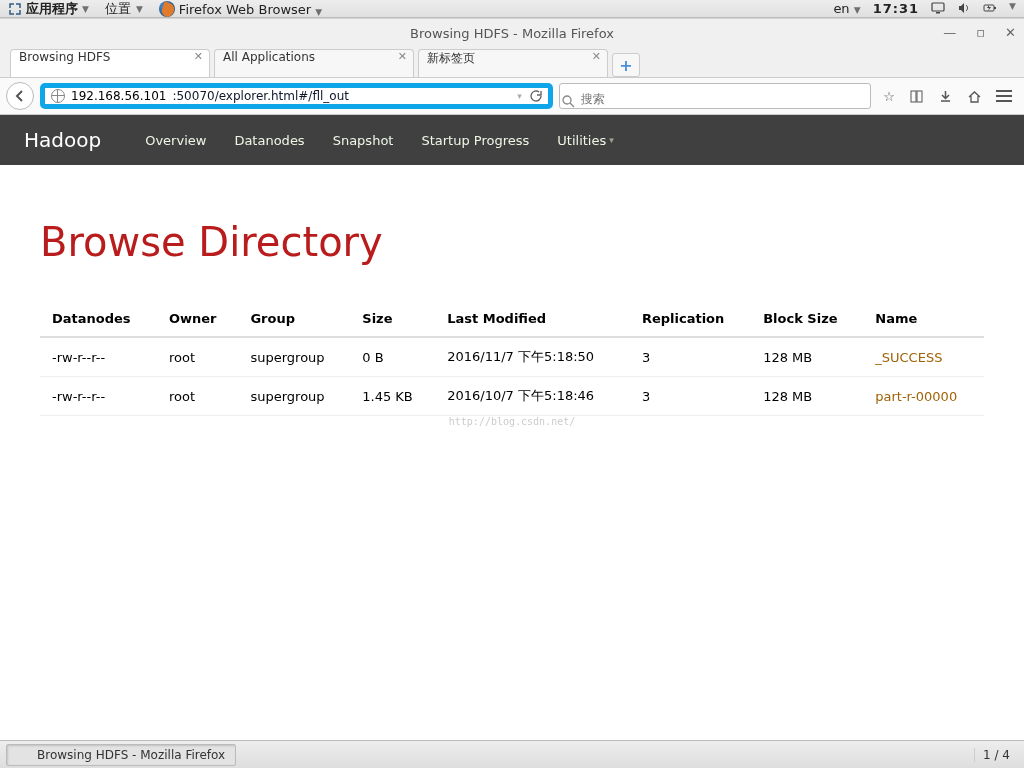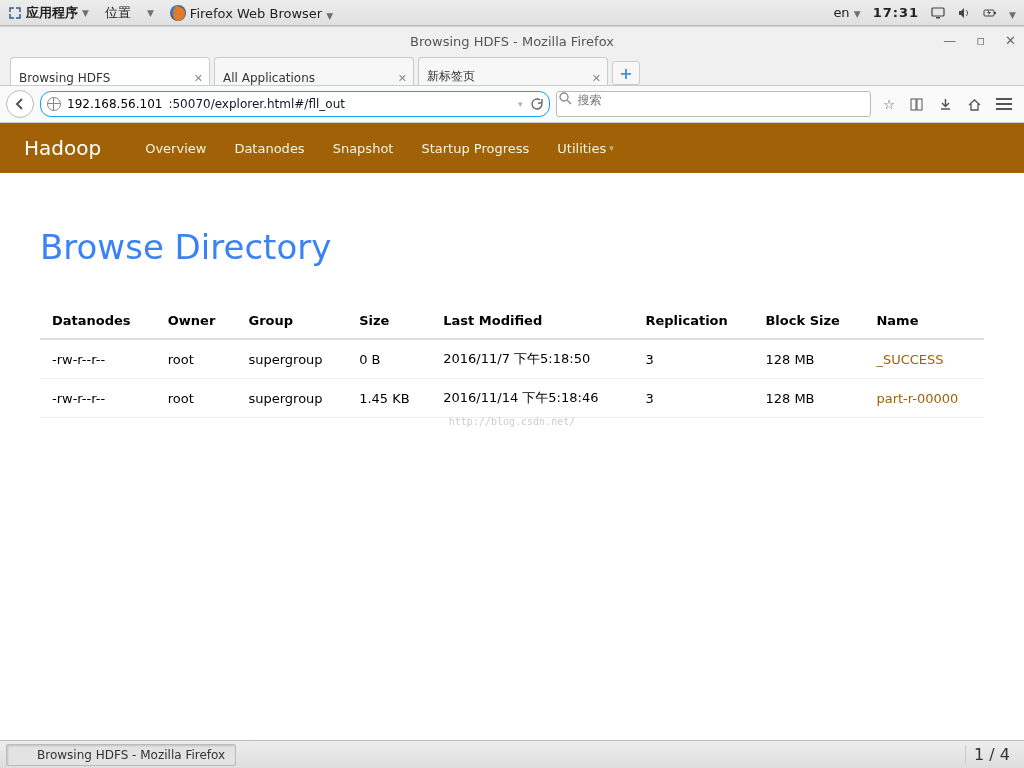--- a/index.html
+++ b/index.html
@@ -1,77 +1,77 @@
 <!DOCTYPE html>
 <html><head>
 <meta charset="utf-8">
 <style>
 * { box-sizing: border-box; margin: 0; padding: 0; }
 body { font-family: "DejaVu Sans", Arial, sans-serif; font-size: 13px; background: #fff; width: 1024px; height: 768px; overflow: hidden; position: relative; }
 
 
-.gnome-bar { height: 26px; background: linear-gradient(#ededed, #e0e0e0); border-bottom: 1px solid #bbb; display: flex; align-items: center; padding: 0 8px; gap: 16px; font-size: 13px; color: #222; }
+.gnome-bar { height: 18px; background: linear-gradient(#ededed, #e0e0e0); border-bottom: 1px solid #bbb; display: flex; align-items: center; padding: 0 8px; gap: 16px; font-size: 13px; color: #222; }
 .gnome-bar .apps { font-weight: bold; display: flex; align-items: center; gap: 4px; }
-.gnome-bar .places { display: flex; align-items: center; gap: 16px; }
+.gnome-bar .places { display: flex; align-items: center; gap: 5px; }
 .gnome-bar .ff-launcher { display: flex; align-items: flex-end; gap: 4px; }
 .gnome-bar .ff-icon { width: 16px; height: 16px; background: radial-gradient(circle at 35% 35%, #4a90d9 0%, #2e5c8a 60%); border-radius: 50%; position: relative; }
 .gnome-bar .ff-icon::after { content:""; position:absolute; inset:2px 1px 0 3px; background: #e07b2c; border-radius: 0 50% 50% 50%; transform: rotate(20deg);}
 .gnome-bar .spacer { flex: 1; }
-.gnome-bar .tray { display: flex; align-items: flex-end; gap: 12px; }
+.gnome-bar .tray { display: flex; align-items: flex-start; gap: 12px; }
 .gnome-bar .clock { font-weight: bold; letter-spacing: 1px; }
 .gnome-bar svg { display: block; }
 .dd { font-size: 9px; opacity: .6; }
 
 
 .ff-window { background: #f0f0f0; border-top: 1px solid #d4d4d4; }
 .ff-titlebar { height: 28px; display: flex; align-items: center; justify-content: center; position: relative; color: #555; font-size: 13px; }
 .ff-titlebar .winctrl { position: absolute; right: 8px; top: 6px; display: flex; gap: 20px; color: #666; }
 .ff-tabs { display: flex; align-items: flex-end; height: 30px; padding-left: 10px; background: #f0f0f0; }
-.ff-tab { height: 28px; min-width: 200px; border: 1px solid #ccc; border-bottom: none; border-radius: 4px 4px 0 0; display: flex; align-items: flex-end; padding: 0 8px; margin-right: 4px; background: #f7f7f7; font-size: 12px; color: #333; position: relative; }
+.ff-tab { height: 28px; min-width: 200px; border: 1px solid #ccc; border-bottom: none; border-radius: 4px 4px 0 0; display: flex; align-items: flex-start; padding: 0 8px; margin-right: 4px; background: #f7f7f7; font-size: 12px; color: #333; position: relative; }
 .ff-tab.active { background: #fff; }
 .ff-tab .tab-close { position: absolute; right: 6px; color: #888; font-size: 11px; }
 .ff-newtab { width: 28px; height: 24px; display: flex; align-items: center; justify-content: center; color: #4a90d9; font-size: 16px; font-weight: bold; border: 1px solid #ccc; border-radius: 3px; background: #f7f7f7; }
 .ff-toolbar { height: 38px; background: #fafafa; border-top: 1px solid #ccc; border-bottom: 1px solid #ccc; display: flex; align-items: center; padding: 0 6px; gap: 6px; }
 .ff-back { width: 28px; height: 28px; border: 1px solid #bbb; border-radius: 50%; background: #fff; display:flex; align-items:center; justify-content:center; color:#555;}
-.urlbar { flex: 1.6; height: 26px; border: 1px solid #0ea5e9; border-radius: 11px; background: #fff; display: flex; align-items: center; padding: 0 6px; gap: 6px; font-size: 12px; }
+.urlbar { flex: 1.6; height: 26px; border: 5px solid #0ea5e9; border-radius: 5px; background: #fff; display: flex; align-items: center; padding: 0 6px; gap: 6px; font-size: 12px; }
 .urlbar .globe { width: 14px; height: 14px; border: 1px solid #888; border-radius: 50%; position: relative; }
 .urlbar .globe::before { content:""; position:absolute; left:45%; top:0; bottom:0; width:1px; background:#888;}
 .urlbar .globe::after { content:""; position:absolute; top:45%; left:0; right:0; height:1px; background:#888;}
 .urlbar .host { color: #000; }
 .urlbar .path { color: #0f172a; }
 .urlbar .ub-spacer { flex:1; }
 .urlbar .ub-right { display:flex; align-items:center; gap:6px; color:#777; }
-.searchbar { flex: 1; height: 26px; border: 1px solid #bbb; border-radius: 3px; background: #fff; display:flex; align-items:flex-start; padding:0 2px; gap:6px; color:#777; font-size:12px;}
+.searchbar { flex: 1; height: 26px; border: 1px solid #bbb; border-radius: 3px; background: #fff; display:flex; align-items:flex-end; padding:0 2px; gap:6px; color:#777; font-size:12px;}
 .ff-icons { display: flex; gap: 14px; align-items: center; color: #555; padding: 0 6px; }
 .ff-icons span, .ff-icons svg { cursor: pointer; }
 .hamburger { display:flex; flex-direction:column; gap:3px; }
 .hamburger i { display:block; width:16px; height:2px; background:#555; }
 
 
 .page { background: #fff; height: 586px; overflow: auto; }
-.hadoop-nav { height: 50px; background: #a16207; display: flex; align-items: center; padding: 0 24px; gap: 28px; color: #fff; font-size: 14px; }
+.hadoop-nav { height: 50px; background: #404040; display: flex; align-items: center; padding: 0 24px; gap: 28px; color: #fff; font-size: 14px; }
 .hadoop-nav .brand { font-size: 20px; font-weight: 400; margin-right: 16px; }
 .hadoop-nav a { color: #eef6e5; font-size: 13px; display: inline-flex; align-items: center; gap: 3px; }
 .container { padding: 24px 40px; }
-h1.page-title { font-size: 34px; font-weight: 400; color: #3b82f6; margin: 30px 0 36px; }
+h1.page-title { font-size: 40px; font-weight: 400; color: #b91c1c; margin: 30px 0 36px; }
 .path-row { display: flex; border: 1px solid #ccc; border-radius: 3px; overflow: hidden; margin-bottom: 28px; }
 .path-row input { flex: 1; border: none; height: 34px; padding: 0 10px; font-size: 13px; outline: none; }
 .path-row button { border: none; background: #fff; border-left: 1px solid #ccc; width: 48px; font-size: 13px; cursor: pointer; }
 table.listing { width: 100%; border-collapse: collapse; font-size: 13px; }
 table.listing th { text-align: left; font-weight: bold; padding: 10px 12px; border-bottom: 2px solid #ddd; }
 table.listing td { padding: 10px 12px; border-bottom: 1px solid #eee; }
 table.listing a.file-link { color: #a16207; text-decoration: none; }
 .footer-note { margin-top: 40px; font-size: 13px; color: #444; }
 .watermark { position: absolute; left: 50%; top: 416px; transform: translateX(-50%); color: #ccc; font-size: 10px; font-family: monospace; pointer-events: none; }
 
 
 .taskbar { position: absolute; left:0; right:0; bottom:0; height: 28px; background: linear-gradient(#ededed,#dedede); border-top:1px solid #bbb; display:flex; align-items:center; padding:0 6px; gap:8px; font-size:12px; }
 .task-item { height:22px; display:flex; align-items:center; gap:6px; padding: 0 10px; border:1px solid #bbb; border-radius:2px; background:#e3e3e3; box-shadow: inset 1px 1px 2px rgba(0,0,0,.15); color:#333;}
 .task-spacer { flex:1; }
-.workspace { font-size:16px; color:#333; padding:0 8px; border-left:1px solid #ccc; }
+.workspace { font-size:12px; color:#333; padding:0 8px; border-left:1px solid #ccc; }
 </style>
 </head>
 <body>
 
 <div class="gnome-bar">
   <div class="apps">
     <svg width="14" height="14" viewBox="0 0 14 14">
         <path d="M2 6 L2 2 L6 2 M8 2 L12 2 L12 6 M12 8 L12 12 L8 12 M6 12 L2 12 L2 8" stroke="#2e5c8a" stroke-width="1.5" fill="none"></path>
       </svg>
     <span>应用程序</span>
@@ -220,21 +220,21 @@
             <td>2016/11/7 下午5:18:50</td>
             <td>3</td>
             <td>128 MB</td>
             <td><a class="file-link">_SUCCESS</a></td>
           </tr>
           <tr>
             <td>-rw-r--r--</td>
             <td>root</td>
             <td>supergroup</td>
             <td>1.45 KB</td>
-            <td>2016/11/14 下午5:18:46</td>
+            <td>2016/10/7 下午5:18:46</td>
             <td>3</td>
             <td>128 MB</td>
             <td><a class="file-link">part-r-00000</a></td>
           </tr>
         </tbody>
       </table>
 
     </div>
   </div>
 </div>

